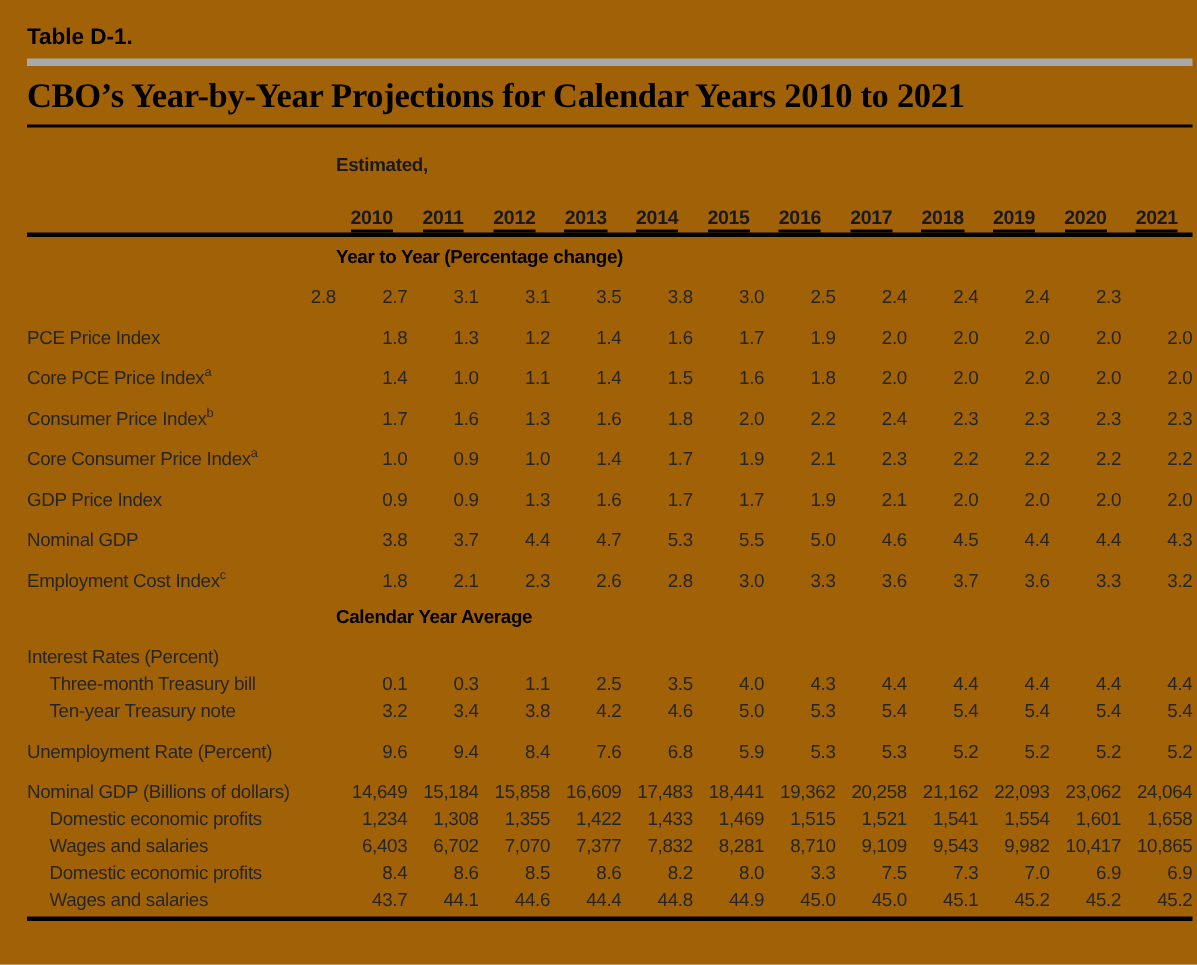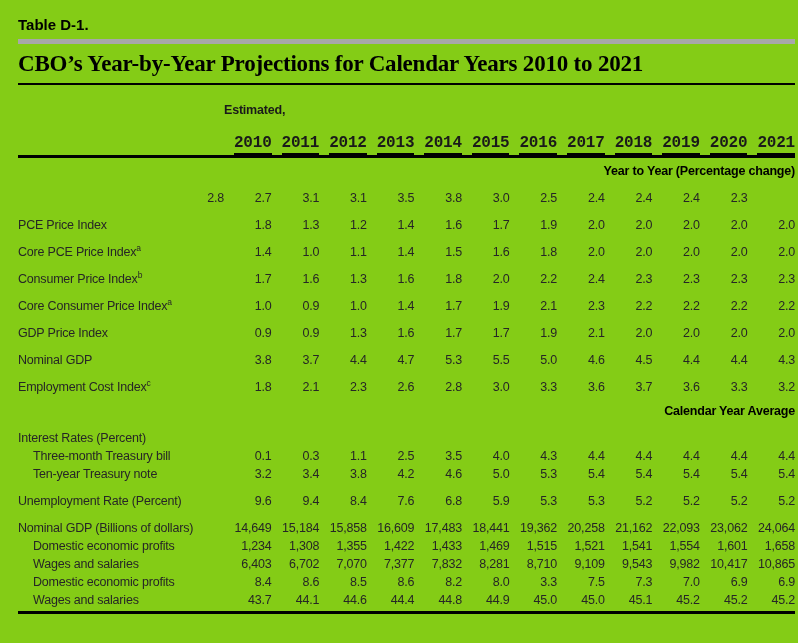--- a/index.html
+++ b/index.html
@@ -1,43 +1,43 @@
 <!DOCTYPE html>
 <html><head>
 <meta charset="utf-8">
 <style>
   html,body{margin:0;padding:0;background:#ffffff;}
   body{width:798px;height:643px;overflow:hidden;}
   .page{
     box-sizing:border-box;width:798px;height:643px;
-    padding:16px 3px 0 18px;background:#84cc16;
+    padding:16px 3px 0 18px;background:#a16207;
     font-family:"Liberation Sans",sans-serif;color:#262626;
   }
   .table-label{font-size:15px;font-weight:bold;color:#000;}
   .gray-bar{height:5px;background:#a8a8a8;margin-top:6px;}
   .title{
     font-family:"Liberation Serif",serif;font-size:23px;font-weight:bold;
     color:#000;margin:7px 0 0 0;letter-spacing:-0.2px;white-space:nowrap;
   }
   .title-rule{height:2px;background:#000;margin-top:6px;}
 
   .trow{display:grid;grid-template-columns:206px repeat(12,1fr);align-items:baseline;height:18px;margin-top:17px;}
   .thead{border-bottom:3px solid #000;margin-top:8px;}
   .est-row{height:15px;align-items:end;}
   .est{text-align:right;font-weight:bold;font-size:12.5px;color:#1a1a1a;letter-spacing:-0.2px;}
   .years-row{height:21px;align-items:end;}
-  .year{text-align:right;font-weight:bold;font-size:16px;color:#1a1a1a;letter-spacing:-0.2px;font-family:Liberation Mono, monospace;}
+  .year{text-align:center;font-weight:bold;font-size:13px;color:#1a1a1a;letter-spacing:-0.2px;}
   .year span{display:inline-block;border-bottom:2px solid #000;padding-bottom:1px;}
 
   .cell{overflow:visible;white-space:nowrap;}
   .cell.label{font-size:12.5px;letter-spacing:-0.2px;}
   .cell.num{text-align:right;font-size:12.5px;letter-spacing:-0.2px;}
   .heading-row{margin-top:6px;}
   .heading-row .section-heading{
-    grid-column:2 / 14;text-align:right;font-weight:bold;font-size:12.5px;
+    grid-column:2 / 14;text-align:left;font-weight:bold;font-size:12.5px;
     color:#000;letter-spacing:-0.2px;
   }
   .row-normal,.row-group{margin-top:9px;}
   .row-sub{margin-top:0;}
   .row-sub .cell.label{padding-left:15px;}
   sup{font-size:8.5px;line-height:0;vertical-align:super;}
   .bottom-rule{height:3px;background:#000;}
 </style>
 </head>
 <body>

